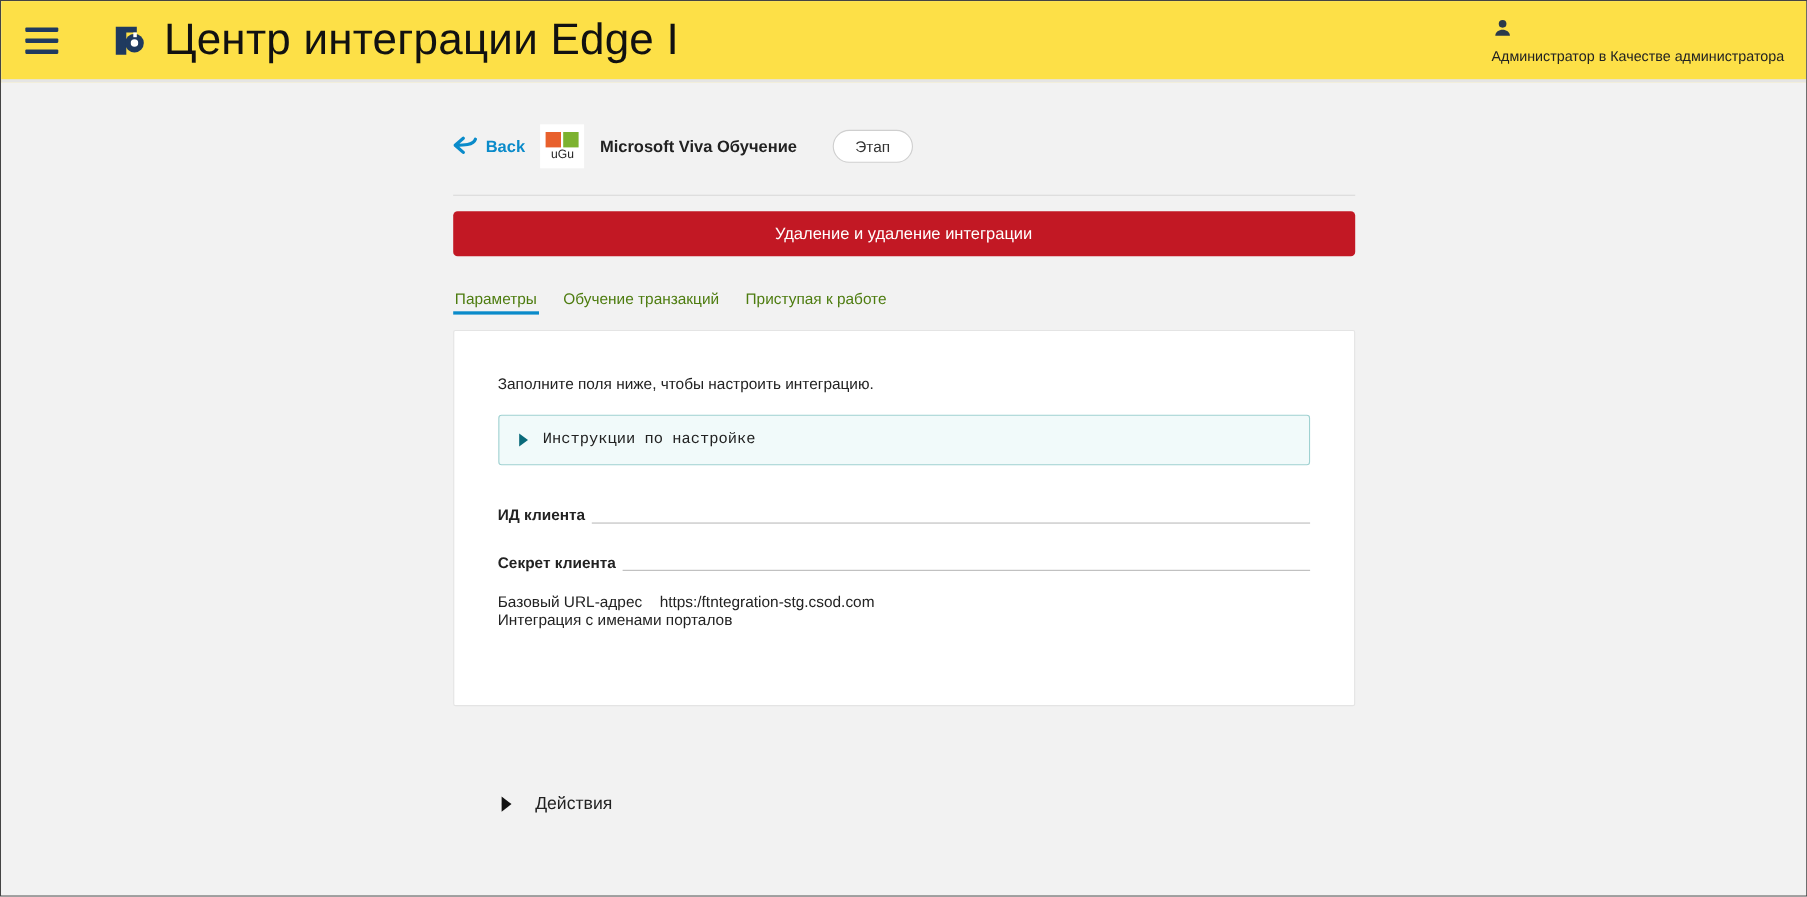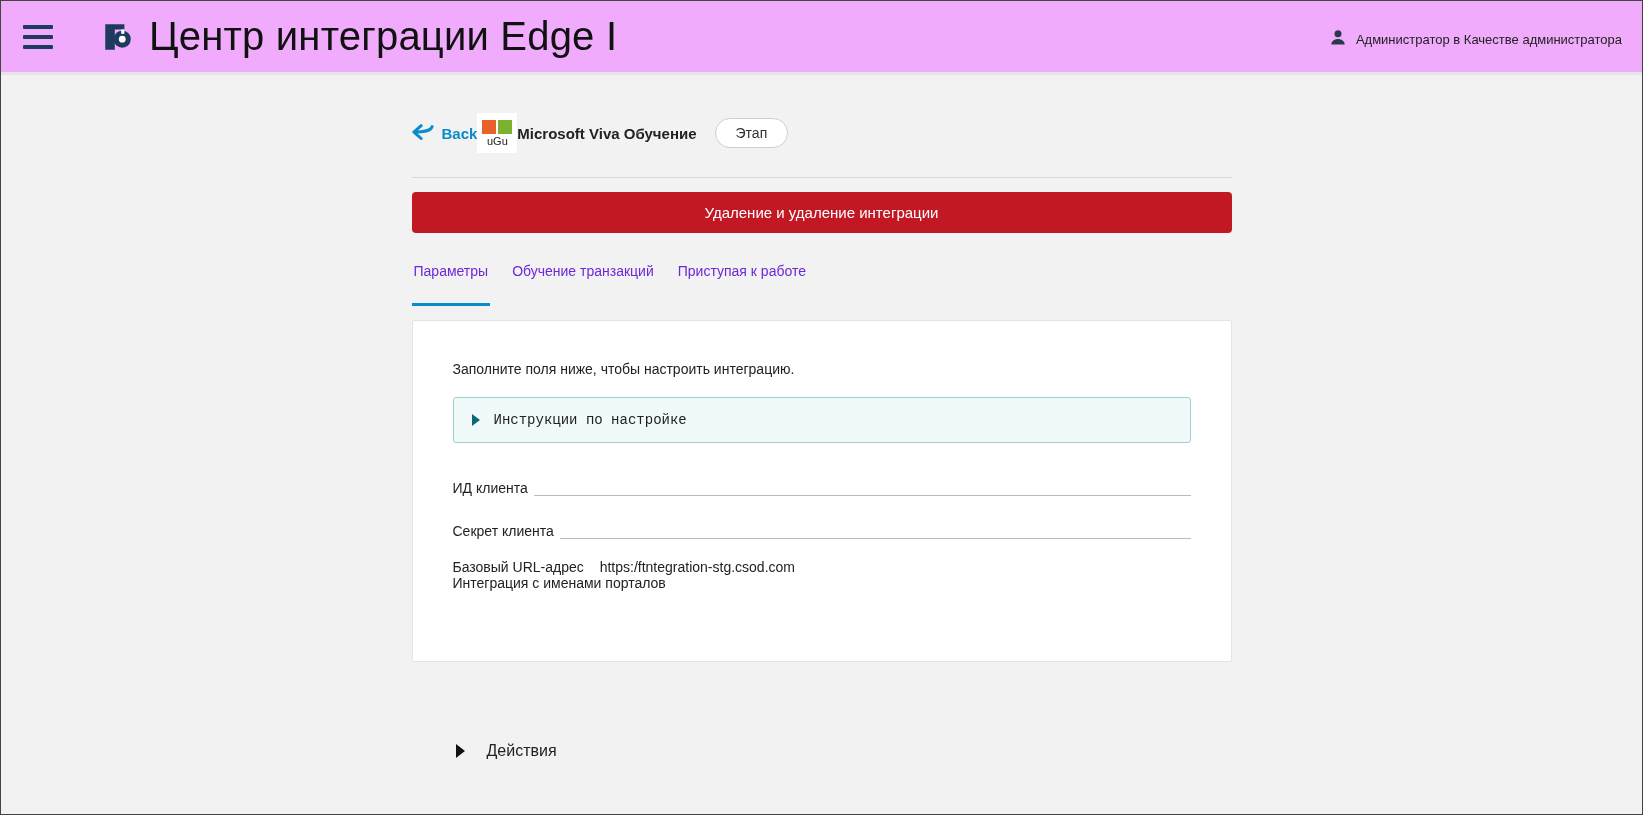--- a/index.html
+++ b/index.html
@@ -11,21 +11,21 @@
     height: 815px;
     border: 1px solid #444;
     overflow: hidden;
   }
   .topbar {
     display: flex;
     align-items: center;
     height: 74px;
     padding: 0 20px 0 22px;
     border-bottom: 3px solid #e5e5e5;
-    background: #f0abfc;
+    background: #fde047;
   }
   .hamburger {
     width: 30px; height: 24px;
     display: flex; flex-direction: column; justify-content: space-between;
     cursor: pointer;
     margin-right: 48px;
   }
   .hamburger span { display:block; height:4px; background:#1f3a5f; border-radius:1px; }
   .logo {
     width: 34px; height: 34px;
@@ -34,38 +34,40 @@
   }
   .title {
     font-size: 40px;
     font-weight: 400;
     color: #111;
     letter-spacing: .2px;
   }
   .user-area {
     margin-left: auto;
     display: flex;
-    align-items: flex-end;
+    align-items: flex-start;
     gap: 8px;
     cursor: pointer;
+    flex-direction: column;
   }
   .user-icon { width:20px; height:20px; }
   .user-label { font-size: 13px; color:#222; }
 
   .page {
     background: #f2f2f2;
     height: calc(100% - 74px);
     padding: 38px 0 40px;
     overflow: auto;
   }
   .container { width: 820px; margin: 0 auto; }
 
   .head-row {
     display: flex;
     align-items: center;
+    gap: 14px;
     padding-bottom: 24px;
     border-bottom: 1px solid #d9d9d9;
     margin-bottom: 14px;
   }
   .back-link {
     display:flex; align-items:center; gap:8px;
     color:#0a8bca; font-weight:700; font-size:15px;
     cursor:pointer;
   }
   .app-badge {
@@ -100,21 +102,21 @@
     font-size:15px;
     cursor:pointer;
     margin-bottom: 20px;
   }
 
   .tabs {
     display:flex; gap:20px;
     font-size:14px;
     margin-bottom: 0;
   }
-  .tab { padding: 10px 2px 24px; cursor:pointer; color:#6d28d9;text-align:right; }
+  .tab { padding: 10px 2px 4px; cursor:pointer; color:#4d7c0f;text-align:right; }
   .tab.active { border-bottom: 3px solid #0a8bca; font-weight:500; }
 
   .panel {
     background:#fff;
     border:1px solid #e4e4e4;
     border-radius:2px;
     padding: 40px 40px 50px;
     margin-top: 14px;
   }
   .panel-intro { font-size:14px; color:#222; margin-bottom: 20px; }
@@ -130,21 +132,21 @@
     margin-bottom: 30px;
     font-family: Liberation Mono, monospace;
   }
   .tri { width:0;height:0;border-top:6px solid transparent;border-bottom:6px solid transparent;border-left:8px solid #0a6a7a; }
 
   .field-row {
     display:flex; align-items:flex-end; gap:6px;
     margin-bottom: 20px;
     font-size:14px;
   }
-  .field-label { white-space:nowrap; color:#222; }
+  .field-label { white-space:nowrap; color:#222;font-weight:bold; }
   .field-input {
     flex:1;
     border:none;
     border-bottom:1px solid #bbb;
     background:transparent;
     font-size:14px;
     padding: 2px 0 4px;
     outline:none;
   }
   .field-static { font-size:14px; color:#222; }

